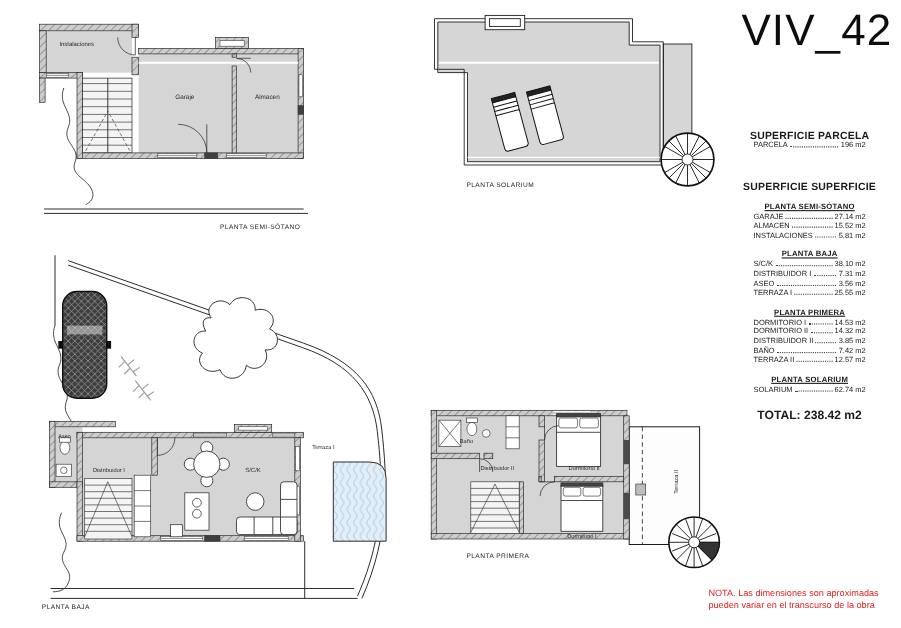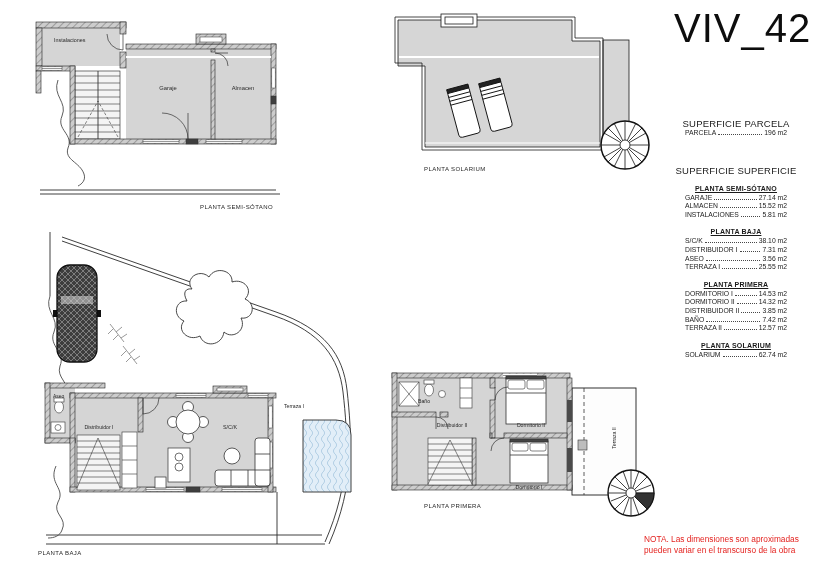--- a/index.html
+++ b/index.html
@@ -5,21 +5,21 @@
   html,body{margin:0;padding:0;background:#fff;}
   .page{position:relative;width:819px;height:571px;background:#ffffff;overflow:hidden;
         font-family:"Liberation Sans",sans-serif;color:#1a1a1a;}
   svg{position:absolute;overflow:visible;}
   .caption{position:absolute;font-size:6px;letter-spacing:.4px;color:#1f1f1f;white-space:nowrap;}
   .plan-label{font-family:"Liberation Sans",sans-serif;fill:#2a2a2a;}
   
   .title{position:absolute;left:674px;top:6px;width:140px;font-size:40px;font-weight:300;
          letter-spacing:1px;color:#0d0d0d;white-space:nowrap;}
   .info{position:absolute;left:656px;top:118px;width:160px;}
-  .big-head{font-size:9.5px;font-weight:normal;text-align:center;letter-spacing:.2px;}
+  .big-head{font-size:9.5px;font-weight:bold;text-align:center;letter-spacing:.2px;}
   .parcel-row{width:98px;margin:9px auto 0 auto;}
   .built-head{margin-top:27px;}
   .section{margin-top:9px;}
   .sec-head{font-size:7px;font-weight:bold;text-align:center;text-decoration:underline;
             letter-spacing:.2px;margin-bottom:2px;}
   .srow{display:flex;align-items:baseline;font-size:6.8px;line-height:8.6px;width:102px;margin:0 auto;}
   .srow .lbl{white-space:nowrap;}
   .srow .dots{flex:1;border-bottom:1px dotted #474747;margin:0 2px 1.5px 2px;min-width:6px;}
   .srow .val{white-space:nowrap;}
   .total{margin-top:13px;font-size:11px;font-weight:bold;text-align:center;}
@@ -412,20 +412,21 @@
 
     <div class="section">
       <div class="sec-head">PLANTA SOLARIUM</div>
       <div class="srow">
           <span class="lbl">SOLARIUM</span>
           <span class="dots"></span>
           <span class="val">62.74 m2</span>
         </div>
     </div>
 
+    <div class="total">TOTAL: 238.42 m2</div>
   </div>
 
   <div class="note">
     <div>NOTA. Las dimensiones son aproximadas</div>
     <div>pueden variar en el transcurso de la obra</div>
   </div>
 
 </div>
 
 </body></html>

